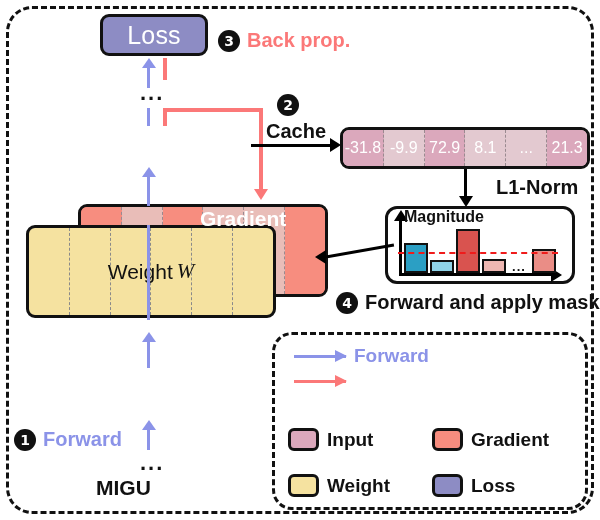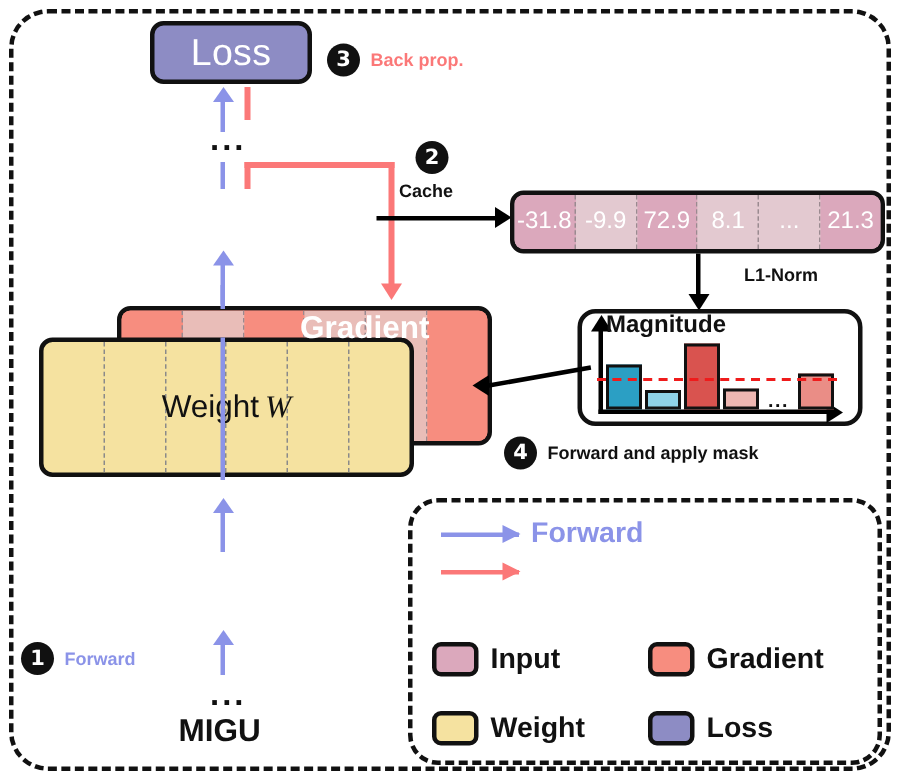--- a/index.html
+++ b/index.html
@@ -37,21 +37,21 @@
   .blk-head-right{border-top:7px solid transparent;border-bottom:7px solid transparent;border-left:11px solid #000;}
   .blk-head-down{border-left:7px solid transparent;border-right:7px solid transparent;border-top:11px solid #000;}
   .blk-head-left{border-top:7px solid transparent;border-bottom:7px solid transparent;border-right:11px solid #000;}
 
   
   .badge{
     width:22px;height:22px;border-radius:50%;background:#111;color:#fff;
     display:flex;align-items:center;justify-content:center;
     font-size:14px;font-weight:700;font-family:"DejaVu Sans",sans-serif;
   }
-  .steplabel{font-size:12px;font-weight:700;color:#111;white-space:nowrap;}
+  .steplabel{font-size:20px;font-weight:700;color:#111;white-space:nowrap;}
   .steplabel.red{color:#fb7878;}
   .steplabel.blue{color:#8b93e8;}
 
   
   #cache-array{
     left:340px;top:127px;width:250px;height:42px;
     border:3px solid #111;border-radius:9px;overflow:hidden;display:flex;background:#e3c3ce;
   }
   #cache-array .cell{
     flex:1;display:flex;align-items:center;justify-content:center;
@@ -100,21 +100,21 @@
     left:272px;top:332px;width:316px;height:178px;
     border:3px dashed #111;border-radius:20px;background:#fff;
   }
   .legend-row{position:absolute;display:flex;align-items:center;}
   .leg-line{width:52px;height:3px;position:relative;}
   .leg-head{position:absolute;right:-1px;top:-5px;width:0;height:0;border-top:6px solid transparent;border-bottom:6px solid transparent;}
   .leg-text{font-size:19px;font-weight:700;margin-left:8px;}
   .swatch{width:31px;height:23px;border:3px solid #111;border-radius:6px;box-sizing:border-box;}
   .swatch-text{font-size:19px;font-weight:700;color:#111;margin-left:8px;}
 
-  #migu-label{left:119px;top:476px;font-size:21px;font-weight:700;color:#111;}
+  #migu-label{left:96px;top:476px;font-size:21px;font-weight:700;color:#111;}
 </style>
 </head>
 <body>
 
 <div id="stage">
 
   <div class="abs" id="outer-frame"></div>
 
   <div class="abs node" id="loss-box">
     <span>Loss</span>

